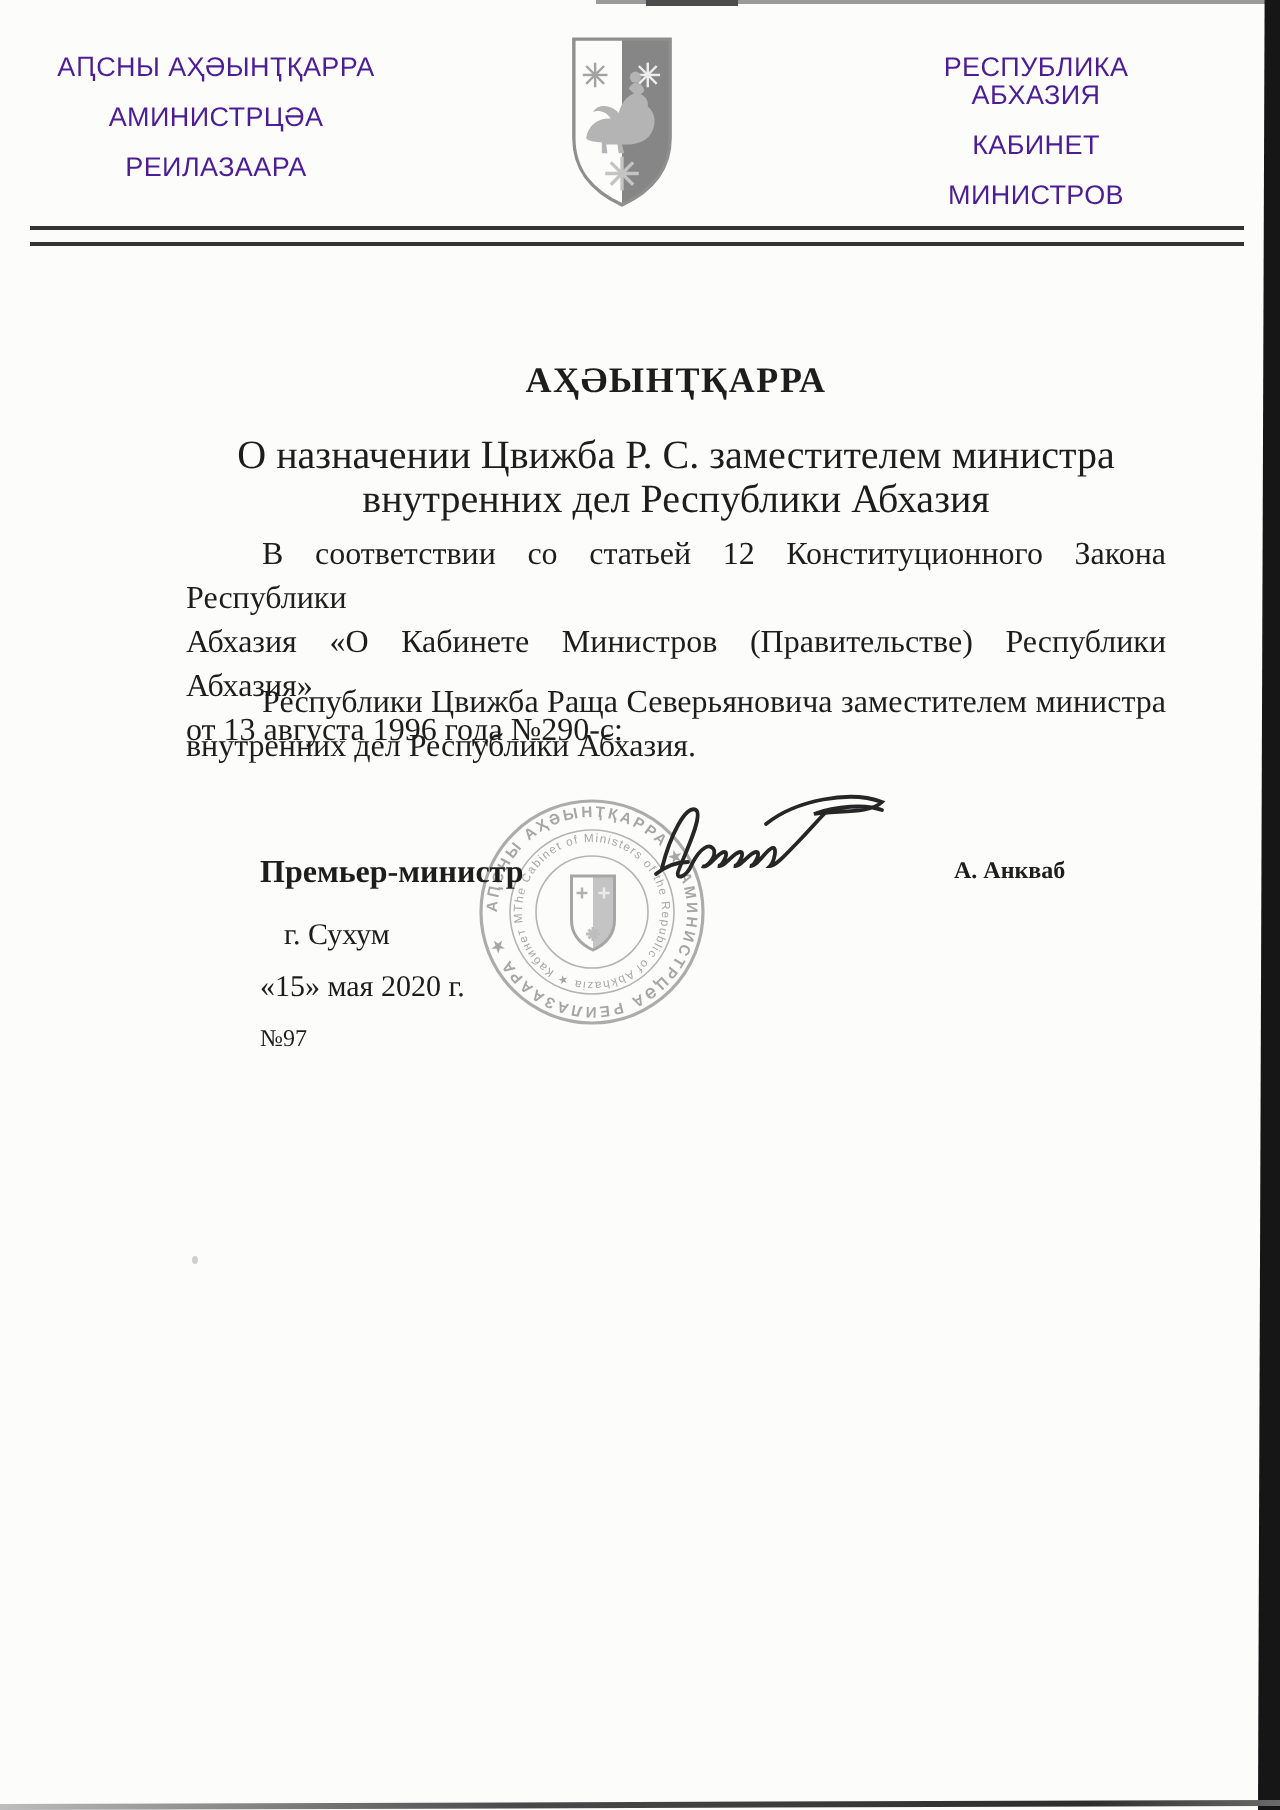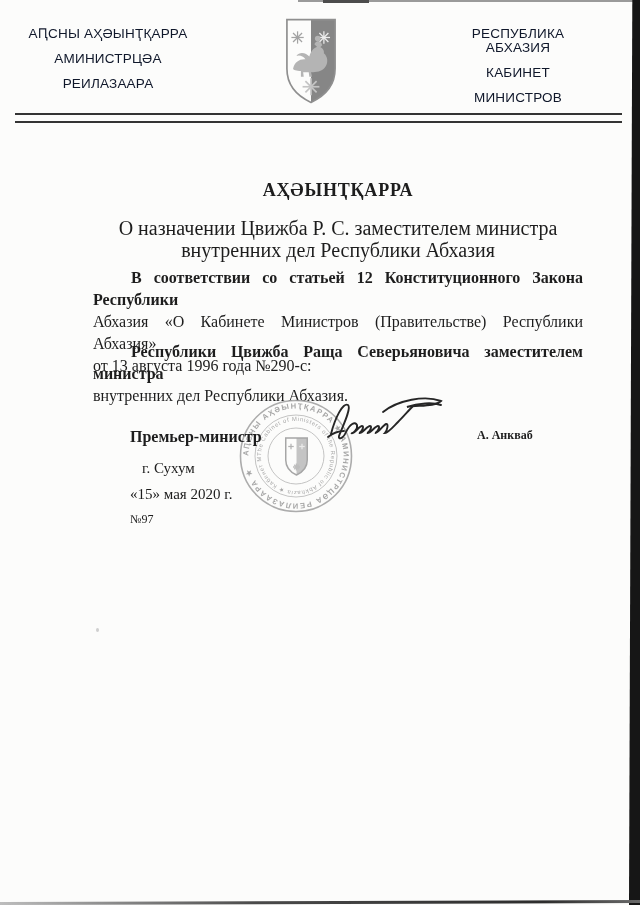--- a/index.html
+++ b/index.html
@@ -16,39 +16,39 @@
   .scan-right-bar{right:0;top:0;bottom:0;width:11px;background:#161616;
     clip-path:polygon(30% 0,100% 0,100% 100%,45% 100%,0 100%,30% 0);}
   .scan-bottom-line{left:0;bottom:0;width:100%;height:3px;
     background:linear-gradient(to right,#bdbdbd,#4a4a4a 40%,#2d2d2d 85%,#6a6a6a);
     transform:rotate(-0.18deg);transform-origin:left bottom;}
   .scan-speck{left:96px;top:628px;width:3px;height:4px;background:#cfcfcf;border-radius:50%;}
 
   
   .hdr{top:27px;width:160px;display:flex;flex-direction:column;gap:11px;
     font-family:"Liberation Sans", sans-serif;font-size:13.5px;line-height:14px;
-    color:#0f172a;text-align:center;letter-spacing:0.2px;}
+    color:#4c1d95;text-align:center;letter-spacing:0.2px;}
   .hdr-left{left:28px;}
   .hdr-right{left:438px;}
   .emblem{left:283px;top:17px;width:56px;height:88px;}
 
   .rule{left:15px;top:113px;width:607px;height:6px;
     border-top:2px solid #343434;border-bottom:2px solid #343434;}
 
   
   .title{left:93px;top:180px;width:490px;text-align:center;
     font-weight:bold;font-size:18px;letter-spacing:0.8px;}
   .subject{left:93px;top:217px;width:490px;text-align:center;
     font-weight:normal;font-size:20px;line-height:22px;}
   .para{width:490px;left:93px;font-size:16px;line-height:22px;}
   .p1{top:267px;}
   .p2{top:341px;}
   .line{display:block;}
   .just{text-align:justify;text-align-last:justify;}
-  .ind{text-indent:38px;font-weight:bold;}
+  .ind{text-indent:38px;}
 
   .sig-post{left:130px;top:428px;font-weight:bold;font-size:16px;}
   .sig-name{left:477px;top:428px;font-weight:bold;font-size:12px;}
   .sig-city{left:130px;top:460px;font-size:15px;margin-left:12px;}
   .sig-date{left:130px;top:486px;font-size:15px;}
   .sig-num{left:130px;top:512px;font-size:12px;}
 
   .stamp{left:237px;top:397px;width:118px;height:118px;opacity:0.88;}
   .stamp text{font-family:"Liberation Sans", sans-serif;fill:#9b9b9b;}
   .ring-outer-text{font-size:7.6px;letter-spacing:1.4px;font-weight:bold;}

